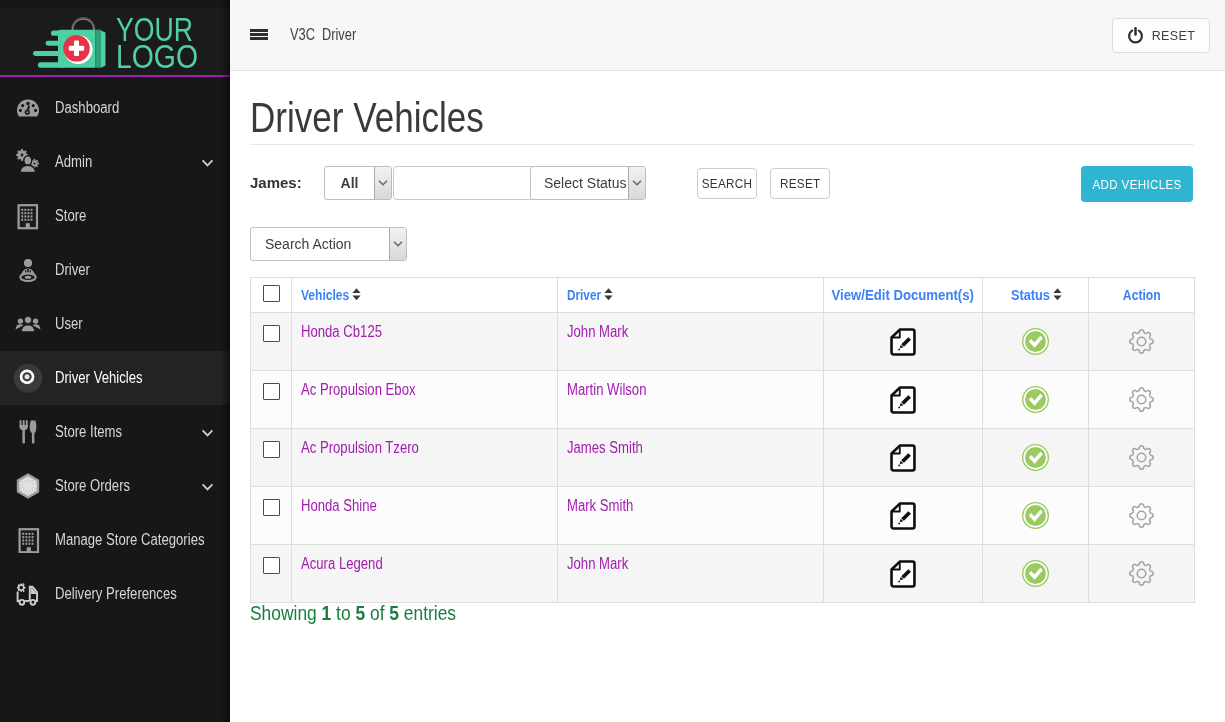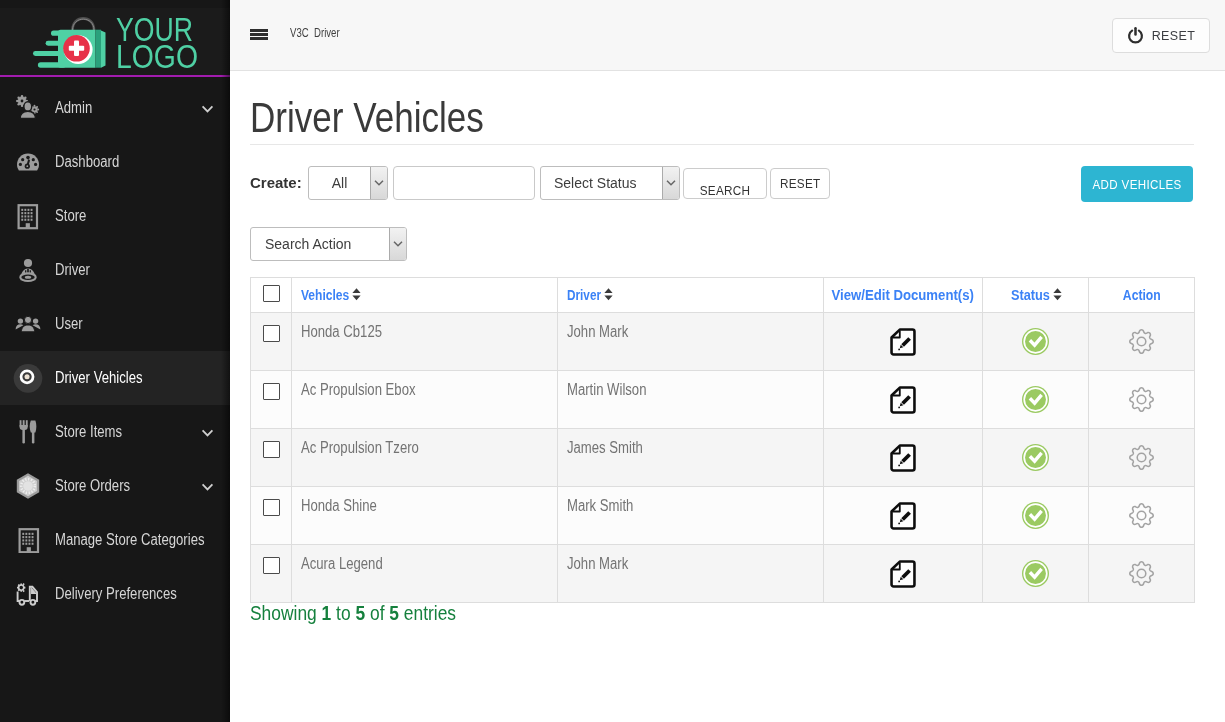--- a/index.html
+++ b/index.html
@@ -10,40 +10,40 @@
 .menu { position:absolute; left:0; top:81px; width:230px; }
 .mitem { position:relative; height:54px; }
 .mitem.active { background:#232323; }
 .micon { position:absolute; left:13px; top:50%; transform:translateY(-50%); width:30px; height:30px; display:flex; align-items:center; justify-content:center; }
 .mlabel { position:absolute; left:55px; top:0; height:54px; line-height:54px; color:#d6d6d6; font-size:16px; white-space:nowrap; }
 .mlabel span { display:inline-block; transform:scaleX(0.82); transform-origin:left center; }
 .mchev { position:absolute; right:16px; top:50%; transform:translateY(-50%); }
 .topbar { position:absolute; left:230px; top:0; width:995px; height:71px; background:#f7f7f7; border-bottom:1px solid #e2e2e2; }
 .burger { position:absolute; left:20px; top:29px; width:18px; }
 .burger div { height:2.7px; background:#2d2d2d; margin-bottom:1.3px; }
-.brand { position:absolute; left:60px; top:26px; font-size:12px; color:#3f3f3f; }
+.brand { position:absolute; left:60px; top:26px; font-size:16px; color:#3f3f3f; }
 .brand span { display:inline-block; transform:scaleX(0.8); transform-origin:left center; }
 .logoutbtn { position:absolute; right:15px; top:18px; width:98px; height:35px; background:#fdfdfd; border:1px solid #ddd; border-radius:4px; display:flex; align-items:center; justify-content:center; gap:8px; color:#3c3e42; font-size:12.5px; letter-spacing:0.4px; }
 .content { position:absolute; left:230px; top:71px; width:995px; height:651px; background:#fff; }
 h1.pagetitle { position:absolute; left:20px; top:26px; font-size:42px; font-weight:normal; color:#3a3a3a; line-height:1; }
 h1.pagetitle span { display:inline-block; transform:scaleX(0.835); transform-origin:left center; }
 .titlerule { position:absolute; left:20px; top:73px; width:944px; border-top:1px solid #e7e7e7; }
 .srow { position:absolute; left:20px; top:95px; width:944px; height:36px; }
 .slabel { position:absolute; left:0; top:0; height:34px; line-height:34px; font-weight:bold; font-size:15px; color:#333; }
 .sel { position:absolute; top:0; height:34px; border:1px solid #bdbdbd; border-radius:3px; background:#fff; font-size:14px; color:#3d3d3d; }
 .sel .txt { position:absolute; left:0; right:17px; top:0; bottom:0; display:flex; align-items:center; justify-content:center; white-space:nowrap; }
 .sel .arr { position:absolute; right:0; top:0; bottom:0; width:17px; background:linear-gradient(#f2f2f2,#d8d8d8); border-left:1px solid #ababab; border-radius:0 2px 2px 0; display:flex; align-items:center; justify-content:center; }
 .inp { position:absolute; left:143px; top:0; width:142px; height:34px; border:1px solid #c9c9c9; border-radius:4px; background:#fff; }
 .btn { position:absolute; top:2px; height:31px; background:#fff; border:1px solid #ccc; border-radius:4px; font-size:13.5px; color:#333; display:flex; align-items:center; justify-content:center; letter-spacing:0.3px; }
 .addbtn { position:absolute; right:1px; top:0; width:112px; height:36px; background:#2db5d2; border-radius:4px; color:#fff; font-size:13px; letter-spacing:0.4px; display:flex; align-items:center; justify-content:center; }
 .actionrow { position:absolute; left:20px; top:156px; }
 table.grid { position:absolute; left:20px; top:206px; width:944px; border-collapse:collapse; table-layout:fixed; }
 table.grid th, table.grid td { border:1px solid #ddd; }
 table.grid th { height:35px; background:#fff; font-size:14px; font-weight:bold; color:#3b82f6; vertical-align:middle; }
-table.grid td { height:58px; vertical-align:top; font-size:16px; color:#737373;text-decoration:underline; }
+table.grid td { height:58px; vertical-align:top; font-size:16px; color:#a21caf;text-decoration:underline; }
 table.grid tr.odd td { background:#f5f5f5; }
 table.grid tr.even td { background:#fcfcfc; }
 td.txt, th.txt { padding:9.5px 9px 0 9px; text-align:left; }
 th.txt { padding-top:0; vertical-align:middle; }
 table.grid td.ctr { vertical-align:middle; text-align:center; padding:0; }
 td.ctr svg { display:block; margin:0 auto; }
 .cbx { width:17px; height:17px; border:1.5px solid #4b4b4b; border-radius:1px; background:#fff; display:inline-block; }
 .hcb { text-align:center; vertical-align:middle; }
 .rcb { text-align:center; padding-top:12px; }
 .cx { display:inline-block; transform:scaleX(0.82); transform-origin:left center; white-space:nowrap; }
@@ -70,20 +70,36 @@
         <circle cx="46.5" cy="37.3" r="13.3" fill="#e73249"></circle>
         <rect x="44" y="29.6" width="5" height="15.4" rx="1" fill="#fff"></rect>
         <rect x="38.8" y="34.8" width="15.4" height="5" rx="1" fill="#fff"></rect>
         <text x="86" y="30" font-family="Liberation Sans, sans-serif" font-size="33" fill="#4fd0a4" textLength="77" lengthAdjust="spacingAndGlyphs">YOUR</text>
         <text x="86" y="57.3" font-family="Liberation Sans, sans-serif" font-size="33" fill="#4fd0a4" textLength="82" lengthAdjust="spacingAndGlyphs">LOGO</text>
       </svg>
     </div>
   <div class="menu">
       <div class="mitem">
         <span class="micon">
+          <svg width="26" height="24" viewBox="0 0 26 24">
+            <path d="M13 3.5 C6.9 3.5 2 8.4 2 14.5 c0 2.3 .7 4.3 1.9 5.9 h18.2 c1.2-1.6 1.9-3.6 1.9-5.9 C24 8.4 19.1 3.5 13 3.5 z" fill="#9c9c9c"></path>
+            <circle cx="13" cy="7.6" r="1.8" fill="#1b1b1b"></circle>
+            <circle cx="7.7" cy="9.7" r="1.6" fill="#1b1b1b"></circle>
+            <circle cx="18.3" cy="9.7" r="1.6" fill="#1b1b1b"></circle>
+            <circle cx="5.4" cy="14.4" r="1.6" fill="#1b1b1b"></circle>
+            <circle cx="20.6" cy="14.4" r="1.6" fill="#1b1b1b"></circle>
+            <path d="M13.9 10.4 L12.5 15.6" stroke="#1b1b1b" stroke-width="2.1" stroke-linecap="round"></path>
+            <circle cx="12.3" cy="16.2" r="2.6" fill="#1b1b1b"></circle>
+            <circle cx="12.3" cy="16.2" r="0.9" fill="#9c9c9c"></circle>
+          </svg>
+        </span>
+        <span class="mlabel"><span>Dashboard</span></span>
+      </div>
+<div class="mitem">
+        <span class="micon">
           <svg width="28" height="28" viewBox="0 0 28 28">
             <circle cx="8" cy="7" r="4.2" fill="#9c9c9c"></circle>
             <circle cx="12.70" cy="7.00" r="1.26" fill="#9c9c9c"></circle>
             <circle cx="11.32" cy="10.32" r="1.26" fill="#9c9c9c"></circle>
             <circle cx="8.00" cy="11.70" r="1.26" fill="#9c9c9c"></circle>
             <circle cx="4.68" cy="10.32" r="1.26" fill="#9c9c9c"></circle>
             <circle cx="3.30" cy="7.00" r="1.26" fill="#9c9c9c"></circle>
             <circle cx="4.68" cy="3.68" r="1.26" fill="#9c9c9c"></circle>
             <circle cx="8.00" cy="2.30" r="1.26" fill="#9c9c9c"></circle>
             <circle cx="11.32" cy="3.68" r="1.26" fill="#9c9c9c"></circle>
@@ -102,36 +118,20 @@
             <path d="M6.2 24.5 c0-4.8 3.2-7.3 7.6-7.3 s7.6 2.5 7.6 7.3 z" fill="#9c9c9c" stroke="#1b1b1b" stroke-width="1.4"></path>
           </svg>
         </span>
         <span class="mlabel"><span>Admin</span></span>
         <span class="mchev"><svg width="13" height="8" viewBox="0 0 13 8">
             <path d="M1.6 1.4 L6.5 6.4 L11.4 1.4" fill="none" stroke="#cfcfcf" stroke-width="1.8"></path>
           </svg></span>
       </div>
 <div class="mitem">
         <span class="micon">
-          <svg width="26" height="24" viewBox="0 0 26 24">
-            <path d="M13 3.5 C6.9 3.5 2 8.4 2 14.5 c0 2.3 .7 4.3 1.9 5.9 h18.2 c1.2-1.6 1.9-3.6 1.9-5.9 C24 8.4 19.1 3.5 13 3.5 z" fill="#9c9c9c"></path>
-            <circle cx="13" cy="7.6" r="1.8" fill="#1b1b1b"></circle>
-            <circle cx="7.7" cy="9.7" r="1.6" fill="#1b1b1b"></circle>
-            <circle cx="18.3" cy="9.7" r="1.6" fill="#1b1b1b"></circle>
-            <circle cx="5.4" cy="14.4" r="1.6" fill="#1b1b1b"></circle>
-            <circle cx="20.6" cy="14.4" r="1.6" fill="#1b1b1b"></circle>
-            <path d="M13.9 10.4 L12.5 15.6" stroke="#1b1b1b" stroke-width="2.1" stroke-linecap="round"></path>
-            <circle cx="12.3" cy="16.2" r="2.6" fill="#1b1b1b"></circle>
-            <circle cx="12.3" cy="16.2" r="0.9" fill="#9c9c9c"></circle>
-          </svg>
-        </span>
-        <span class="mlabel"><span>Dashboard</span></span>
-      </div>
-<div class="mitem">
-        <span class="micon">
           <svg width="26" height="27" viewBox="0 0 26 27">
             <rect x="3.6" y="2.2" width="18.4" height="23" fill="#1b1b1b" stroke="#9c9c9c" stroke-width="2.2"></rect>
             <rect x="6.3" y="5.8" width="1.9" height="2.1" fill="#9c9c9c"></rect>
             <rect x="9.4" y="5.8" width="1.9" height="2.1" fill="#9c9c9c"></rect>
             <rect x="12.5" y="5.8" width="1.9" height="2.1" fill="#9c9c9c"></rect>
             <rect x="15.6" y="5.8" width="1.9" height="2.1" fill="#9c9c9c"></rect>
             <rect x="6.3" y="9.1" width="1.9" height="2.1" fill="#9c9c9c"></rect>
             <rect x="9.4" y="9.1" width="1.9" height="2.1" fill="#9c9c9c"></rect>
             <rect x="12.5" y="9.1" width="1.9" height="2.1" fill="#9c9c9c"></rect>
             <rect x="15.6" y="9.1" width="1.9" height="2.1" fill="#9c9c9c"></rect>
@@ -273,39 +273,39 @@
         <path d="M8.5 1.3 v6.1" stroke="#2e2e2e" stroke-width="2.5" stroke-linecap="round"></path>
         <path d="M5.1 3.6 A6.4 6.4 0 1 0 11.9 3.6" fill="none" stroke="#2e2e2e" stroke-width="2.25" stroke-linecap="round"></path>
       </svg>
       <span>RESET</span>
     </div>
 </div>
 <div class="content">
   <h1 class="pagetitle"><span>Driver Vehicles</span></h1>
   <div class="titlerule"></div>
   <div class="srow">
-    <div class="slabel">Create:</div>
-    <div class="sel" style="left:58px; width:80px;">
+    <div class="slabel">James:</div>
+    <div class="sel" style="left:74px; width:68px;font-weight:bold;">
         <div class="txt">All</div>
         <div class="arr">
           <svg width="10" height="6" viewBox="0 0 10 6">
             <path d="M1 0.8 L5 4.8 L9 0.8" fill="none" stroke="#666" stroke-width="1.5"></path>
           </svg>
         </div>
       </div>
     <div class="inp"></div>
-    <div class="sel" style="left:290px; width:140px;">
+    <div class="sel" style="left:280px; width:116px;">
         <div class="txt" style="justify-content:flex-start; padding-left:13px;">Select Status</div>
         <div class="arr">
           <svg width="10" height="6" viewBox="0 0 10 6">
             <path d="M1 0.8 L5 4.8 L9 0.8" fill="none" stroke="#666" stroke-width="1.5"></path>
           </svg>
         </div>
       </div>
-    <div class="btn" style="left:433px; width:84px;align-items:flex-end;">
+    <div class="btn" style="left:447px; width:60px;">
         <span class="cxc" style="transform:scaleX(0.87)">SEARCH</span>
       </div>
     <div class="btn" style="left:520px; width:60px;">
         <span class="cxc" style="transform:scaleX(0.87)">RESET</span>
       </div>
     <div class="addbtn">
         <span class="cxc" style="transform:scaleX(0.89)">ADD VEHICLES</span>
       </div>
   </div>
   <div class="actionrow">

